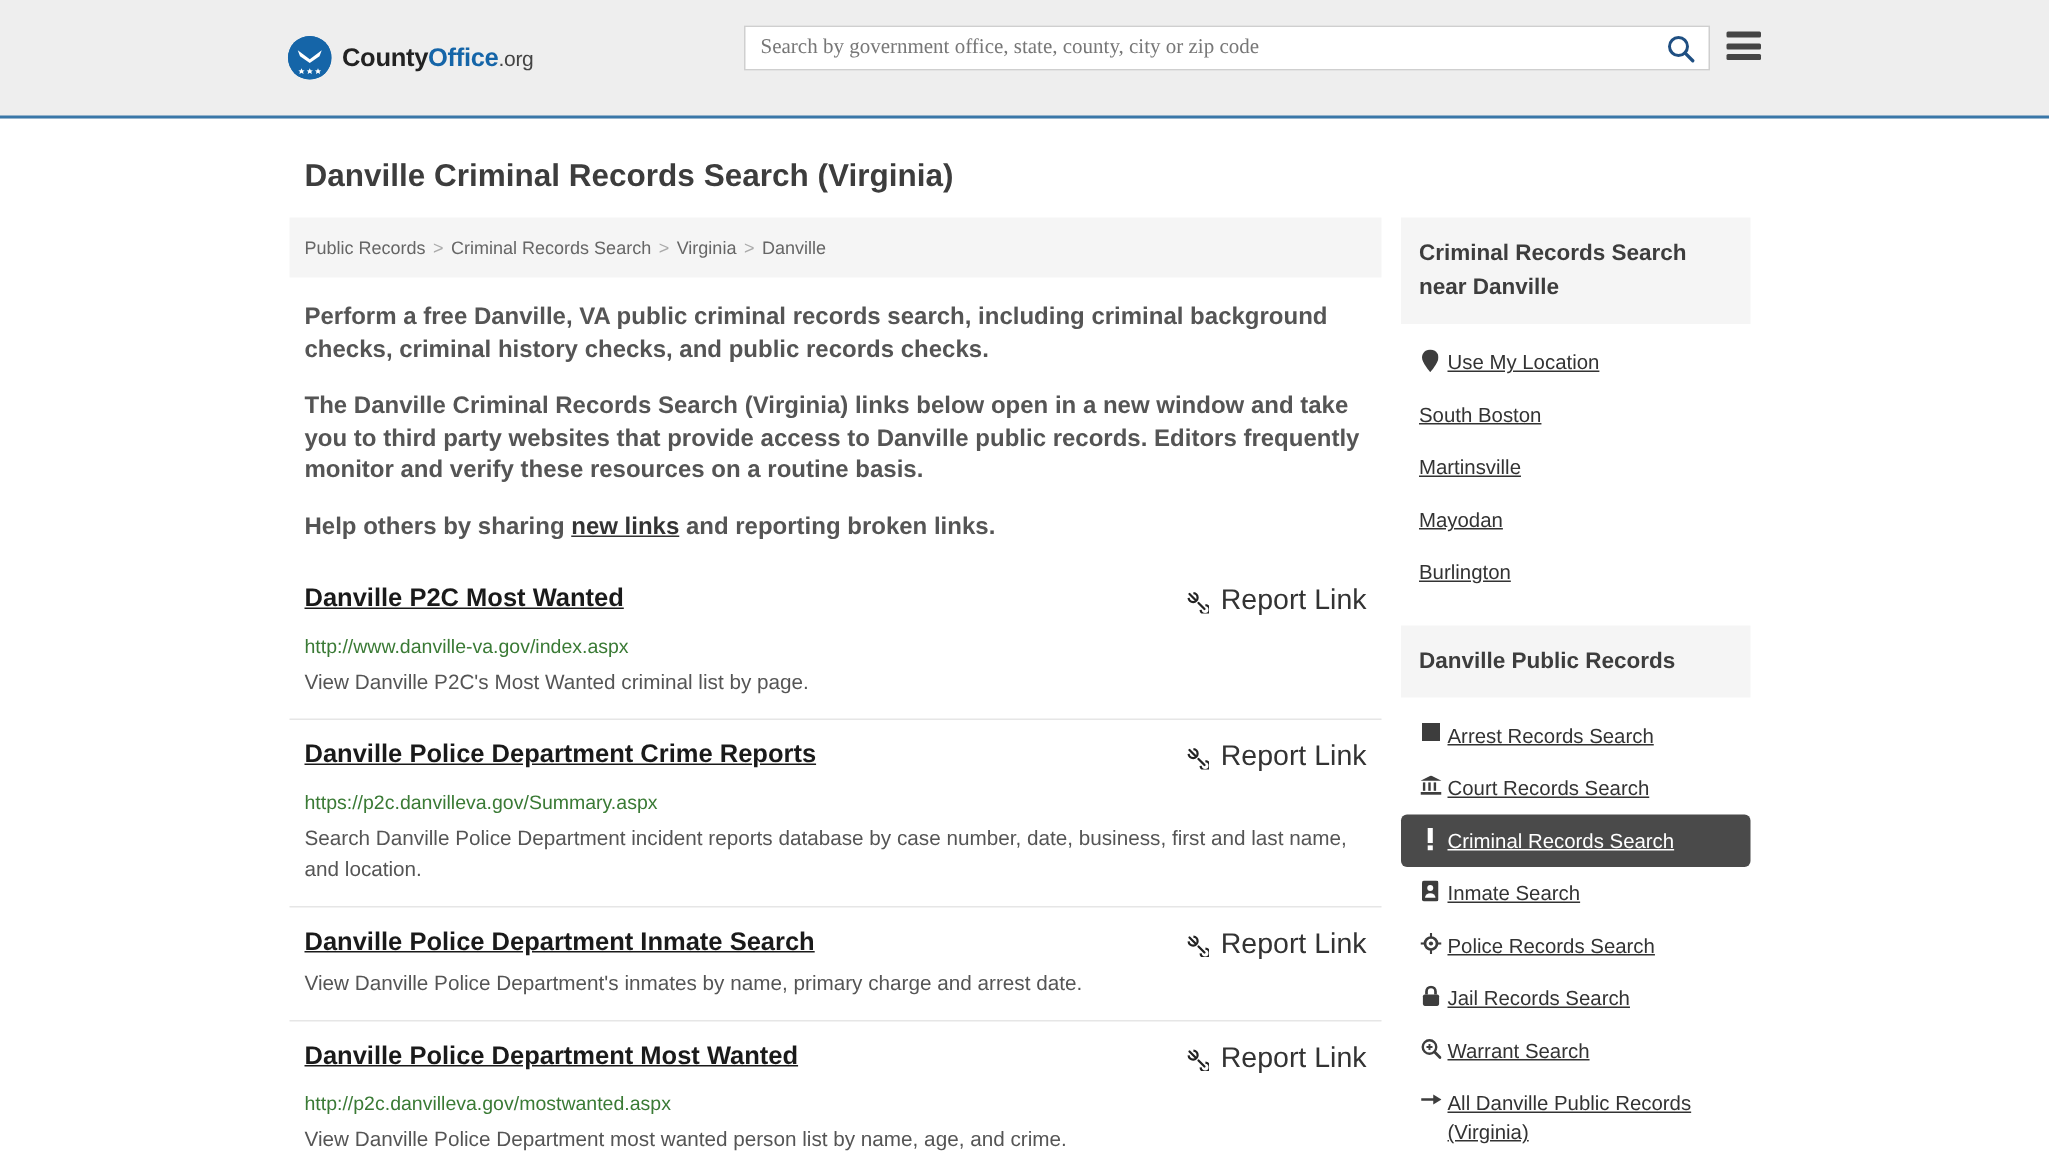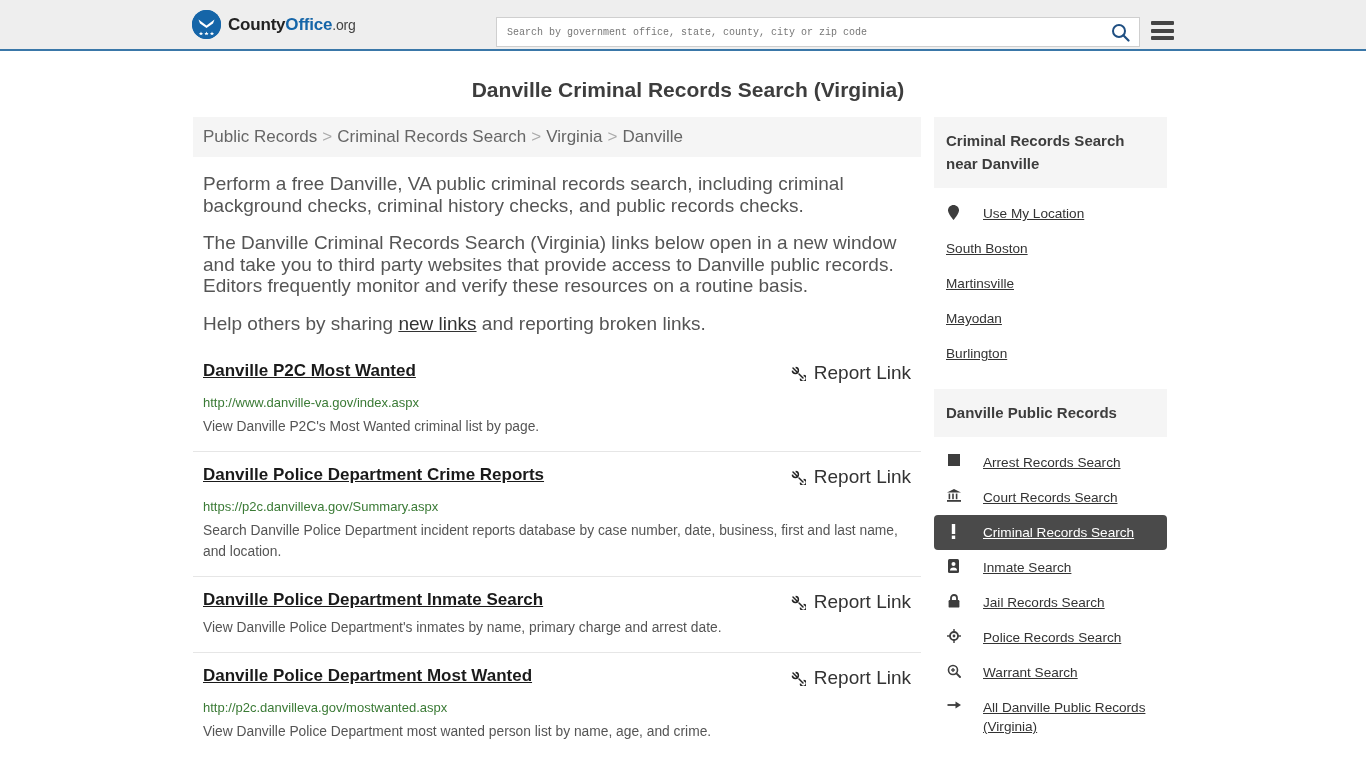--- a/index.html
+++ b/index.html
@@ -7,21 +7,21 @@
     margin: 0; padding: 0;
     width: 1366px; height: 768px;
     overflow: hidden;
     background: #ffffff;
     font-family: "Liberation Sans", sans-serif;
     color: #333;
   }
 
   
   .site-header {
-    height: 51px;
+    height: 79px;
     background: #eeeeee;
     border-bottom: 2px solid #3a77a8;
     display: flex;
     align-items: center;
     position: relative;
   }
   .logo-wrap {
     display: flex;
     align-items: center;
     margin-left: 192px;
@@ -56,23 +56,23 @@
     border: 1px solid #cfcfcf;
     display: flex;
     align-items: center;
   }
   .search-input {
     flex: 1;
     border: 0;
     outline: none;
     height: 28px;
     padding: 0 10px;
-    font-size: 10px;
+    font-size: 14px;
     color: #333;
-    font-family: Liberation Mono, monospace;
+    font-family: Liberation Serif, serif;
     background: transparent;
   }
   .search-input::placeholder { color: #777; }
   .search-btn {
     width: 38px; height: 28px;
     border: 0; background: transparent;
     cursor: pointer;
     display: flex; align-items: center; justify-content: center;
   }
   .hamburger {
@@ -100,51 +100,51 @@
     display: block;
     position: relative;
   }
   h1.page-title {
     margin: 26px 0 14px 0;
     font-size: 21px;
     line-height: 26px;
     color: #3d3d3d;
     font-weight: bold;
     padding-left: 10px;
-    text-align: center;
   }
   .cols {
     display: flex;
     align-items: flex-start;
     gap: 13px;
   }
   .main-col { width: 728px; }
   .side-col { width: 233px; }
 
   
   .breadcrumb {
     background: #f5f5f5;
     padding: 10px 10px;
-    font-size: 17px;
+    font-size: 12px;
     color: #666;
     line-height: 20px;
   }
   .breadcrumb a {
     color: #666;
     text-decoration: none;
   }
   .breadcrumb .sep { color: #aaa; margin: 0 5px; }
 
   
   .intro { padding: 0 10px; }
   .intro p {
-    font-size: 19px;
+    font-size: 16px;
     line-height: 21.5px;
     color: #555;
     margin: 16px 0 0 0;
+    font-weight: bold;
   }
   .intro p a { color: #333; text-decoration: underline; }
 
   
   .results { margin-top: 14px; }
   .result {
     border-top: 1px solid #e6e6e6;
     padding: 13px 10px 14px 10px;
   }
   .result:first-child { border-top: none; }
@@ -193,21 +193,21 @@
     padding: 12px 12px 13px 12px;
     font-size: 15px;
     font-weight: bold;
     color: #3d3d3d;
     line-height: 23px;
   }
   .panel-body { padding: 8px 0 0 0; }
   .side-item {
     display: flex;
     align-items: flex-start;
-    gap: 22px;
+    gap: 4px;
     padding: 8px 12px;
     text-decoration: none;
     color: #333;
     font-size: 13.6px;
     line-height: 19px;
     border-radius: 4px;
   }
   .side-item .lbl { text-decoration: underline; }
   .side-item.active {
     background: #4a4a4a;
@@ -419,44 +419,44 @@
                   <rect x="0" y="0" width="11" height="14" rx="1.5" fill="#3d3d3d"></rect>
                   <circle cx="5.5" cy="5" r="2" fill="#ffffff"></circle>
                   <path d="M2 11.5 a3.5 3 0 0 1 7 0 Z" fill="#ffffff"></path>
                 </svg>
               </span>
               <span class="lbl">Inmate Search</span>
             </a>
 
             <a class="side-item" href="#">
               <span class="side-icon">
-                <svg width="12" height="14" viewBox="0 0 12 14" aria-hidden="true">
-                  <path d="M3 6 V4 a3 3 0 0 1 6 0 V6" stroke="#3d3d3d" stroke-width="1.8" fill="none"></path>
-                  <rect x="0.6" y="6" width="10.8" height="7.6" rx="1.2" fill="#3d3d3d"></rect>
-                </svg>
-              </span>
-              <span class="lbl">Jail Records Search</span>
-            </a>
-
-            <a class="side-item" href="#">
-              <span class="side-icon">
                 <svg width="14" height="14" viewBox="0 0 14 14" aria-hidden="true">
                   <circle cx="7" cy="7" r="4" stroke="#3d3d3d" stroke-width="1.8" fill="none"></circle>
                   <circle cx="7" cy="7" r="1.4" fill="#3d3d3d"></circle>
                   <rect x="6.3" y="0" width="1.4" height="3" fill="#3d3d3d"></rect>
                   <rect x="6.3" y="11" width="1.4" height="3" fill="#3d3d3d"></rect>
                   <rect x="0" y="6.3" width="3" height="1.4" fill="#3d3d3d"></rect>
                   <rect x="11" y="6.3" width="3" height="1.4" fill="#3d3d3d"></rect>
                 </svg>
               </span>
               <span class="lbl">Police Records Search</span>
             </a>
 
             <a class="side-item" href="#">
               <span class="side-icon">
+                <svg width="12" height="14" viewBox="0 0 12 14" aria-hidden="true">
+                  <path d="M3 6 V4 a3 3 0 0 1 6 0 V6" stroke="#3d3d3d" stroke-width="1.8" fill="none"></path>
+                  <rect x="0.6" y="6" width="10.8" height="7.6" rx="1.2" fill="#3d3d3d"></rect>
+                </svg>
+              </span>
+              <span class="lbl">Jail Records Search</span>
+            </a>
+
+            <a class="side-item" href="#">
+              <span class="side-icon">
                 <svg width="14" height="14" viewBox="0 0 14 14" aria-hidden="true">
                   <circle cx="6" cy="6" r="4.5" stroke="#3d3d3d" stroke-width="1.6" fill="none"></circle>
                   <line x1="4" y1="6" x2="8" y2="6" stroke="#3d3d3d" stroke-width="1.3"></line>
                   <line x1="6" y1="4" x2="6" y2="8" stroke="#3d3d3d" stroke-width="1.3"></line>
                   <line x1="9.4" y1="9.4" x2="13" y2="13" stroke="#3d3d3d" stroke-width="1.9" stroke-linecap="round"></line>
                 </svg>
               </span>
               <span class="lbl">Warrant Search</span>
             </a>
 

